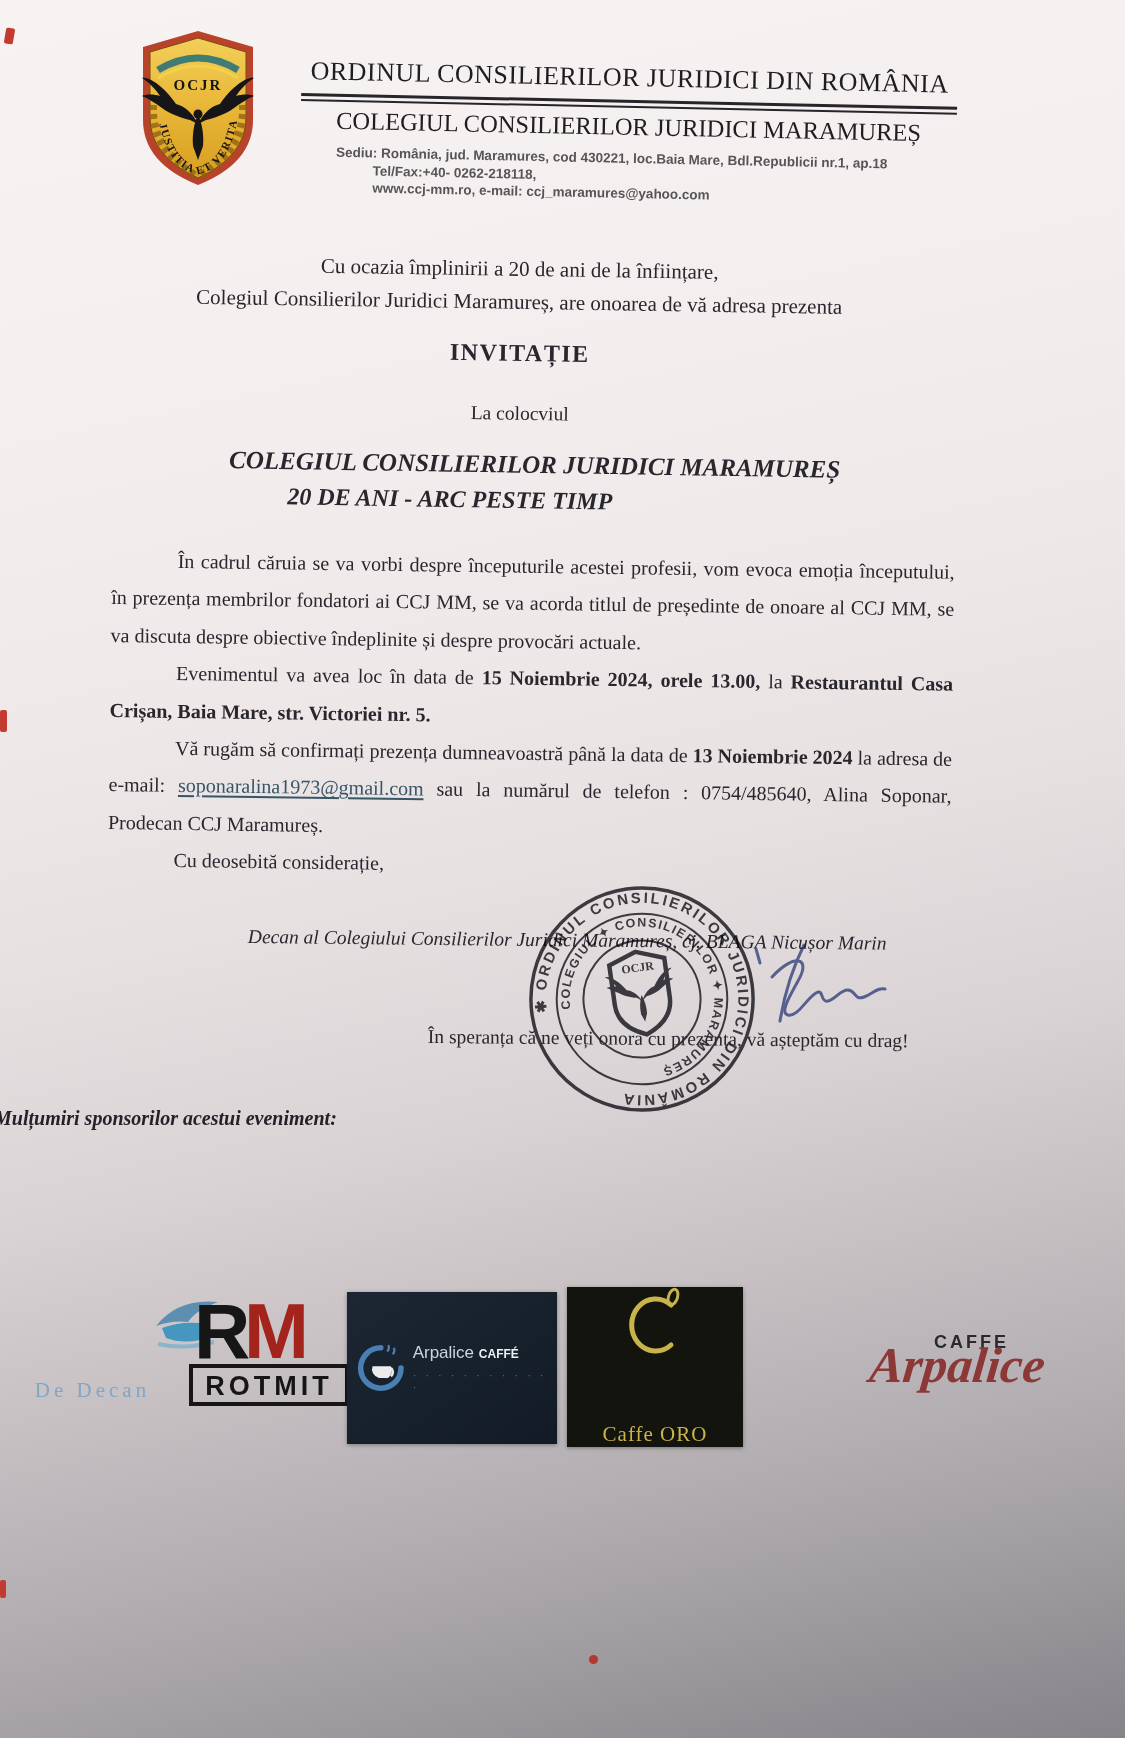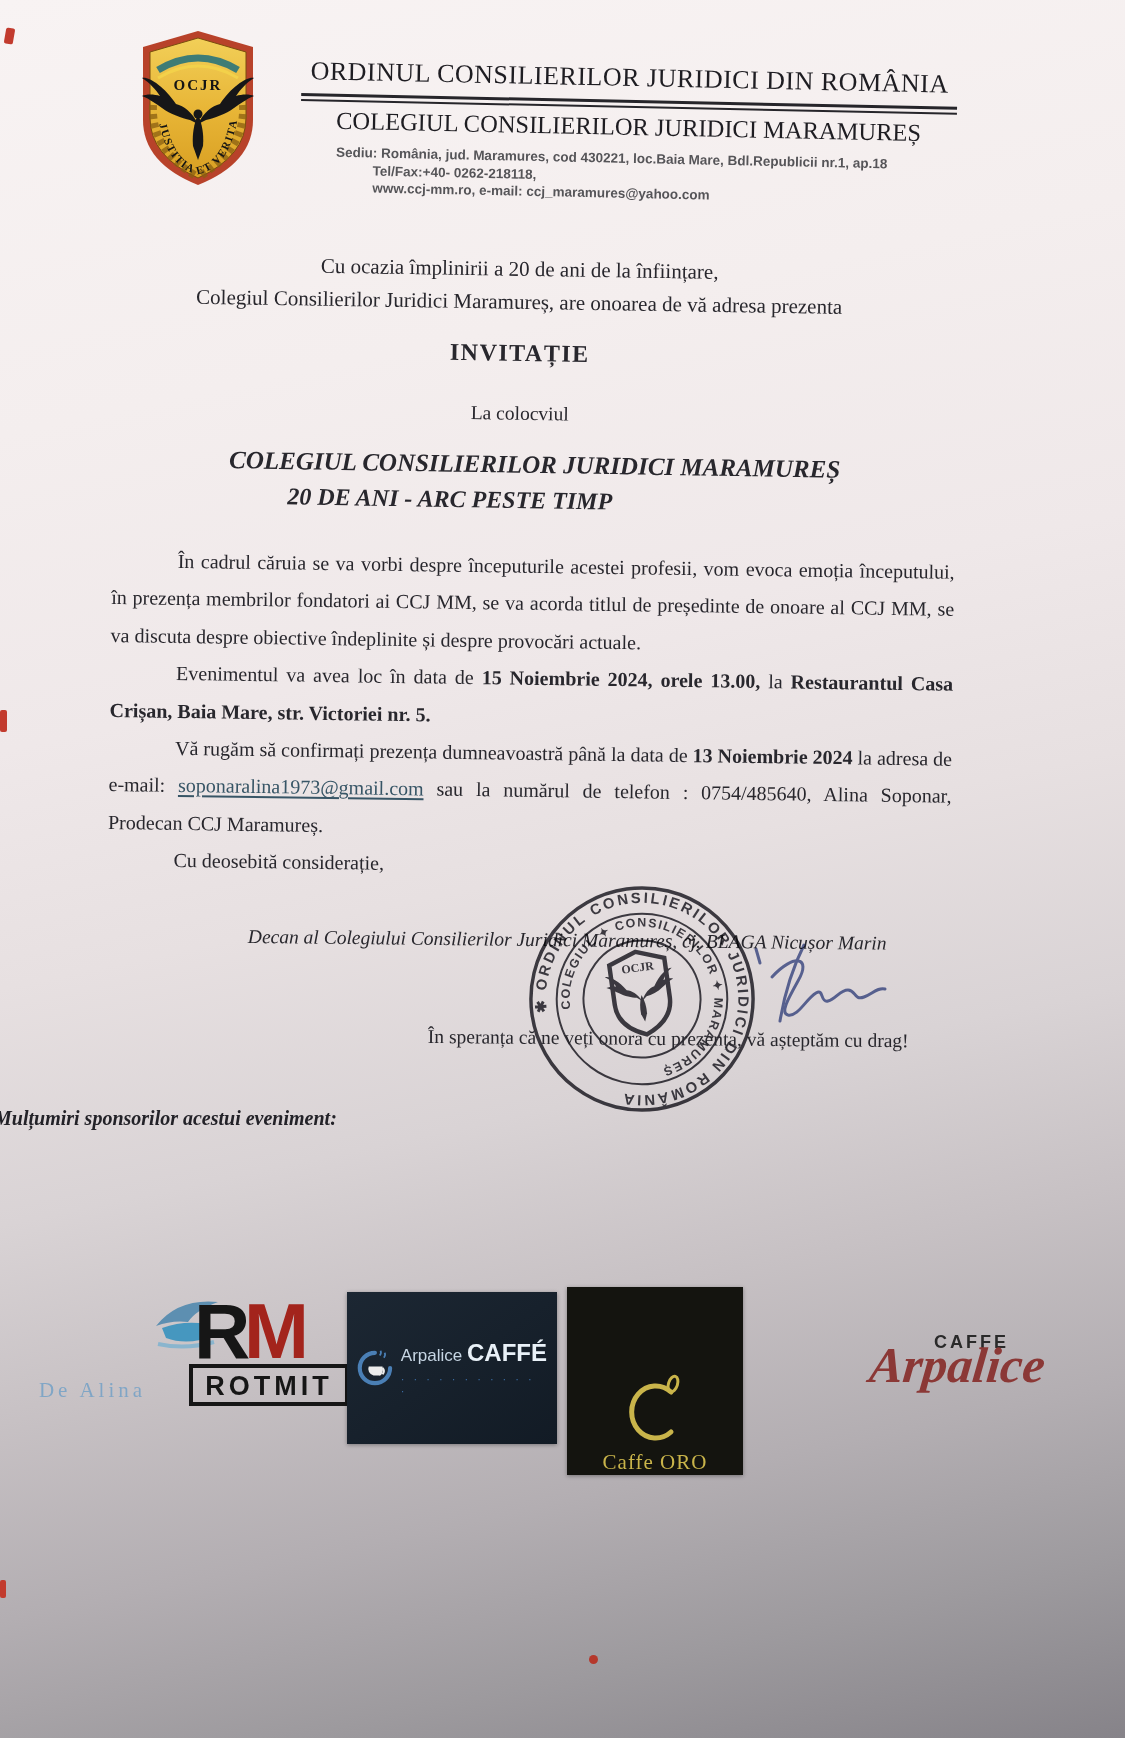--- a/index.html
+++ b/index.html
@@ -49,24 +49,24 @@
 
   
   .sponsors-heading{left:-6px; top:1107px; font-size:20px; font-weight:bold; font-style:italic; color:#232228; white-space:nowrap;}
   .dedunca-name{left:0; top:1378px; width:185px; text-align:center; font-size:21px; letter-spacing:4px;
                 color:#6f9fc6; opacity:.8; font-family:"Liberation Serif",serif;}
   .card{box-shadow:0 1px 4px rgba(0,0,0,.35);}
   .espresso-card{left:347px; top:1292px; width:210px; height:152px;
                  background:linear-gradient(145deg,#1c2733,#121b25); display:flex; align-items:center; padding:0 10px; box-sizing:border-box;}
   .espresso-text{margin-left:8px;}
   .espresso-name{font-family:"Liberation Sans",sans-serif; font-size:17px; color:#c7d6e4; white-space:nowrap;}
-  .espresso-name b{font-size:24px; color:#e9f1f8; font-weight:bold;}
+  .espresso-name b{font-size:12px; color:#e9f1f8; font-weight:bold;}
   .espresso-tagline{margin-top:6px; font-family:"Liberation Sans",sans-serif; font-size:11px; letter-spacing:3px; color:#3c6fa8;}
-  .oro-card{left:567px; top:1287px; width:176px; height:188px; background:#14140f;
-            display:flex; flex-direction:column; align-items:center; justify-content:flex-end;}
+  .oro-card{left:567px; top:1287px; width:176px; height:160px; background:#14140f;
+            display:flex; flex-direction:column; align-items:center; justify-content:space-between;}
   .oro-name{margin-top:4px; font-size:21px; color:#c9b44a; letter-spacing:1px;}
   .arpalice{left:870px; top:1318px; width:240px; height:110px;}
   .arpalice-small{position:absolute; left:64px; top:14px; font-family:"Liberation Sans",sans-serif;
                   font-size:18px; font-weight:bold; letter-spacing:3px; color:#2a2a2a;}
   .arpalice-name{position:absolute; left:0; top:18px; font-size:50px; font-style:italic; font-weight:bold;
                  color:#8b3836; transform:skewX(-6deg); font-family:"Liberation Serif",serif;}
 </style>
 </head>
 <body>
 
@@ -169,21 +169,21 @@
 
   <div class="abs hope tilt5">În speranța că ne veți onora cu prezența, vă așteptăm cu drag!</div>
 
   <div class="abs sponsors-heading">Mulțumiri sponsorilor acestui eveniment:</div>
 
   <svg class="abs" style="left:148px;top:1292px;opacity:.85;" width="78" height="60" viewBox="0 0 78 60">
     <path d="M8,34 Q30,6 70,10 Q48,18 40,30 Q24,28 8,34 Z" fill="#4a86ad"></path>
     <path d="M14,36 Q36,28 58,32 L52,48 Q34,52 18,46 Z" fill="#2f8fbe"></path>
     <path d="M10,52 Q38,58 66,50" stroke="#7fb3d0" stroke-width="4" fill="none"></path>
   </svg>
-  <div class="abs dedunca-name">De Alina</div>
+  <div class="abs dedunca-name">De Decan</div>
 
   <svg class="abs" style="left:188px;top:1286px;" width="165" height="125" viewBox="0 0 165 125">
     <text x="6" y="72" font-family="Liberation Sans, sans-serif" font-size="78" font-weight="bold" fill="#161616">R</text>
     <text x="56" y="72" font-family="Liberation Sans, sans-serif" font-size="78" font-weight="bold" fill="#a3241c">M</text>
     <rect x="3" y="80" width="156" height="38" fill="none" stroke="#161616" stroke-width="4"></rect>
     <text x="81" y="109" text-anchor="middle" font-family="Liberation Sans, sans-serif" font-size="27" font-weight="bold" letter-spacing="4" fill="#161616">ROTMIT</text>
   </svg>
 
   <div class="abs card espresso-card">
     <svg width="52" height="52" viewBox="0 0 52 52">

